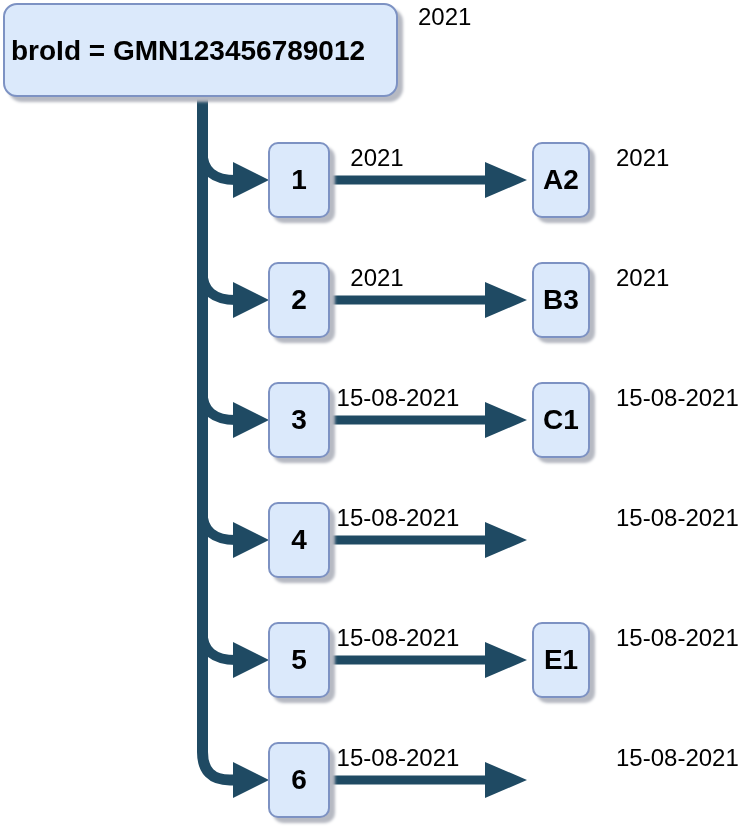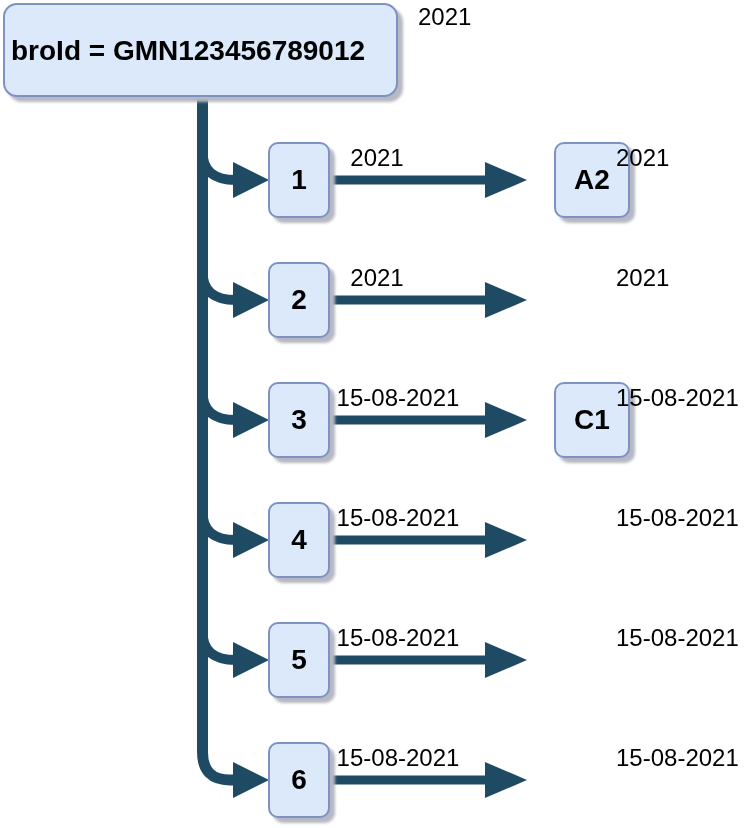--- a/index.html
+++ b/index.html
@@ -43,21 +43,21 @@
 
   .row{position:absolute;left:0;width:750px;height:76px;}
   .r0{top:142px}.r1{top:262px}.r2{top:382px}.r3{top:502px}.r4{top:622px}.r5{top:742px}
 
   .nbox{
     left:268px;top:0;width:62px;height:76px;border-radius:10px;
     display:flex;align-items:center;justify-content:center;
     font-size:28px;font-weight:bold;
   }
   .tbox{
-    left:554px;top:0;width:76px;height:76px;border-radius:10px;
+    left:532px;top:0;width:58px;height:76px;border-radius:10px;
     display:flex;align-items:center;justify-content:center;
     font-size:28px;font-weight:bold;
   }
   .edge-label{
     position:absolute;top:3px;left:398px;
     transform:translateX(-50%);
     font-size:24px;line-height:26px;white-space:nowrap;
   }
   .r0 .edge-label,.r1 .edge-label{left:377px;}
   .side-label{
@@ -116,20 +116,23 @@
         <span>A2</span>
       </div>
     <div class="side-label">2021</div>
   </div>
 
   <div class="row r1">
     <div class="box nbox">
         <span>2</span>
       </div>
     <div class="edge-label">2021</div>
+    <div class="box tbox">
+        <span>B3</span>
+      </div>
     <div class="side-label">2021</div>
   </div>
 
   <div class="row r2">
     <div class="box nbox">
         <span>3</span>
       </div>
     <div class="edge-label">15-08-2021</div>
     <div class="box tbox">
         <span>C1</span>
@@ -143,20 +146,23 @@
       </div>
     <div class="edge-label">15-08-2021</div>
     <div class="side-label">15-08-2021</div>
   </div>
 
   <div class="row r4">
     <div class="box nbox">
         <span>5</span>
       </div>
     <div class="edge-label">15-08-2021</div>
+    <div class="box tbox">
+        <span>E1</span>
+      </div>
     <div class="side-label">15-08-2021</div>
   </div>
 
   <div class="row r5">
     <div class="box nbox">
         <span>6</span>
       </div>
     <div class="edge-label">15-08-2021</div>
     <div class="side-label">15-08-2021</div>
   </div>

